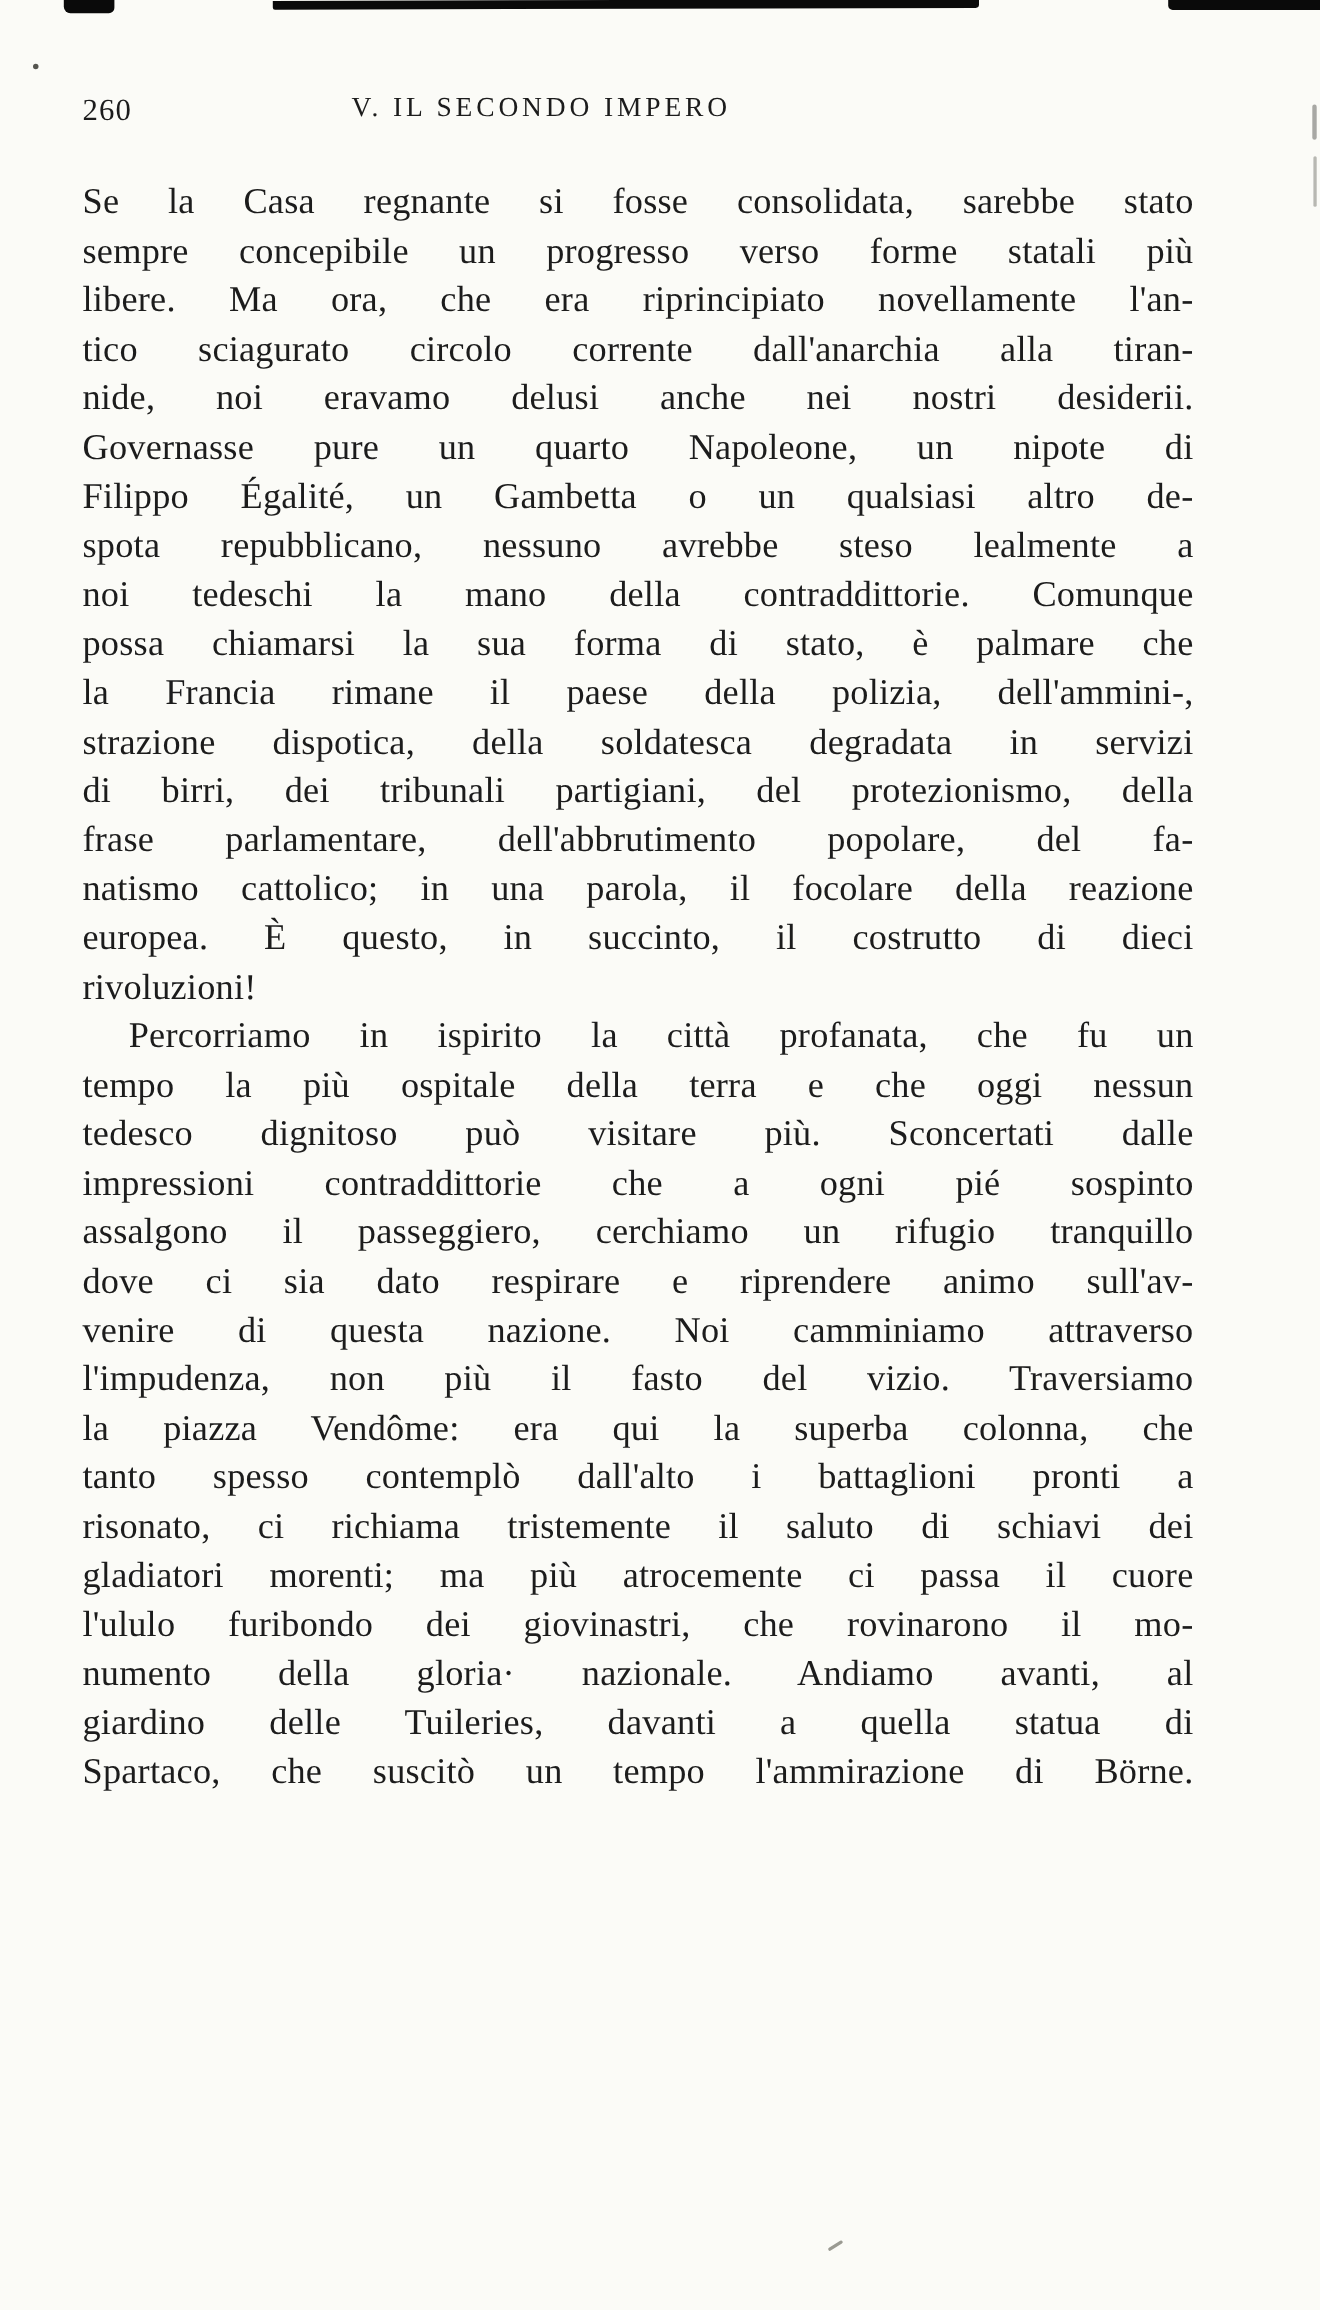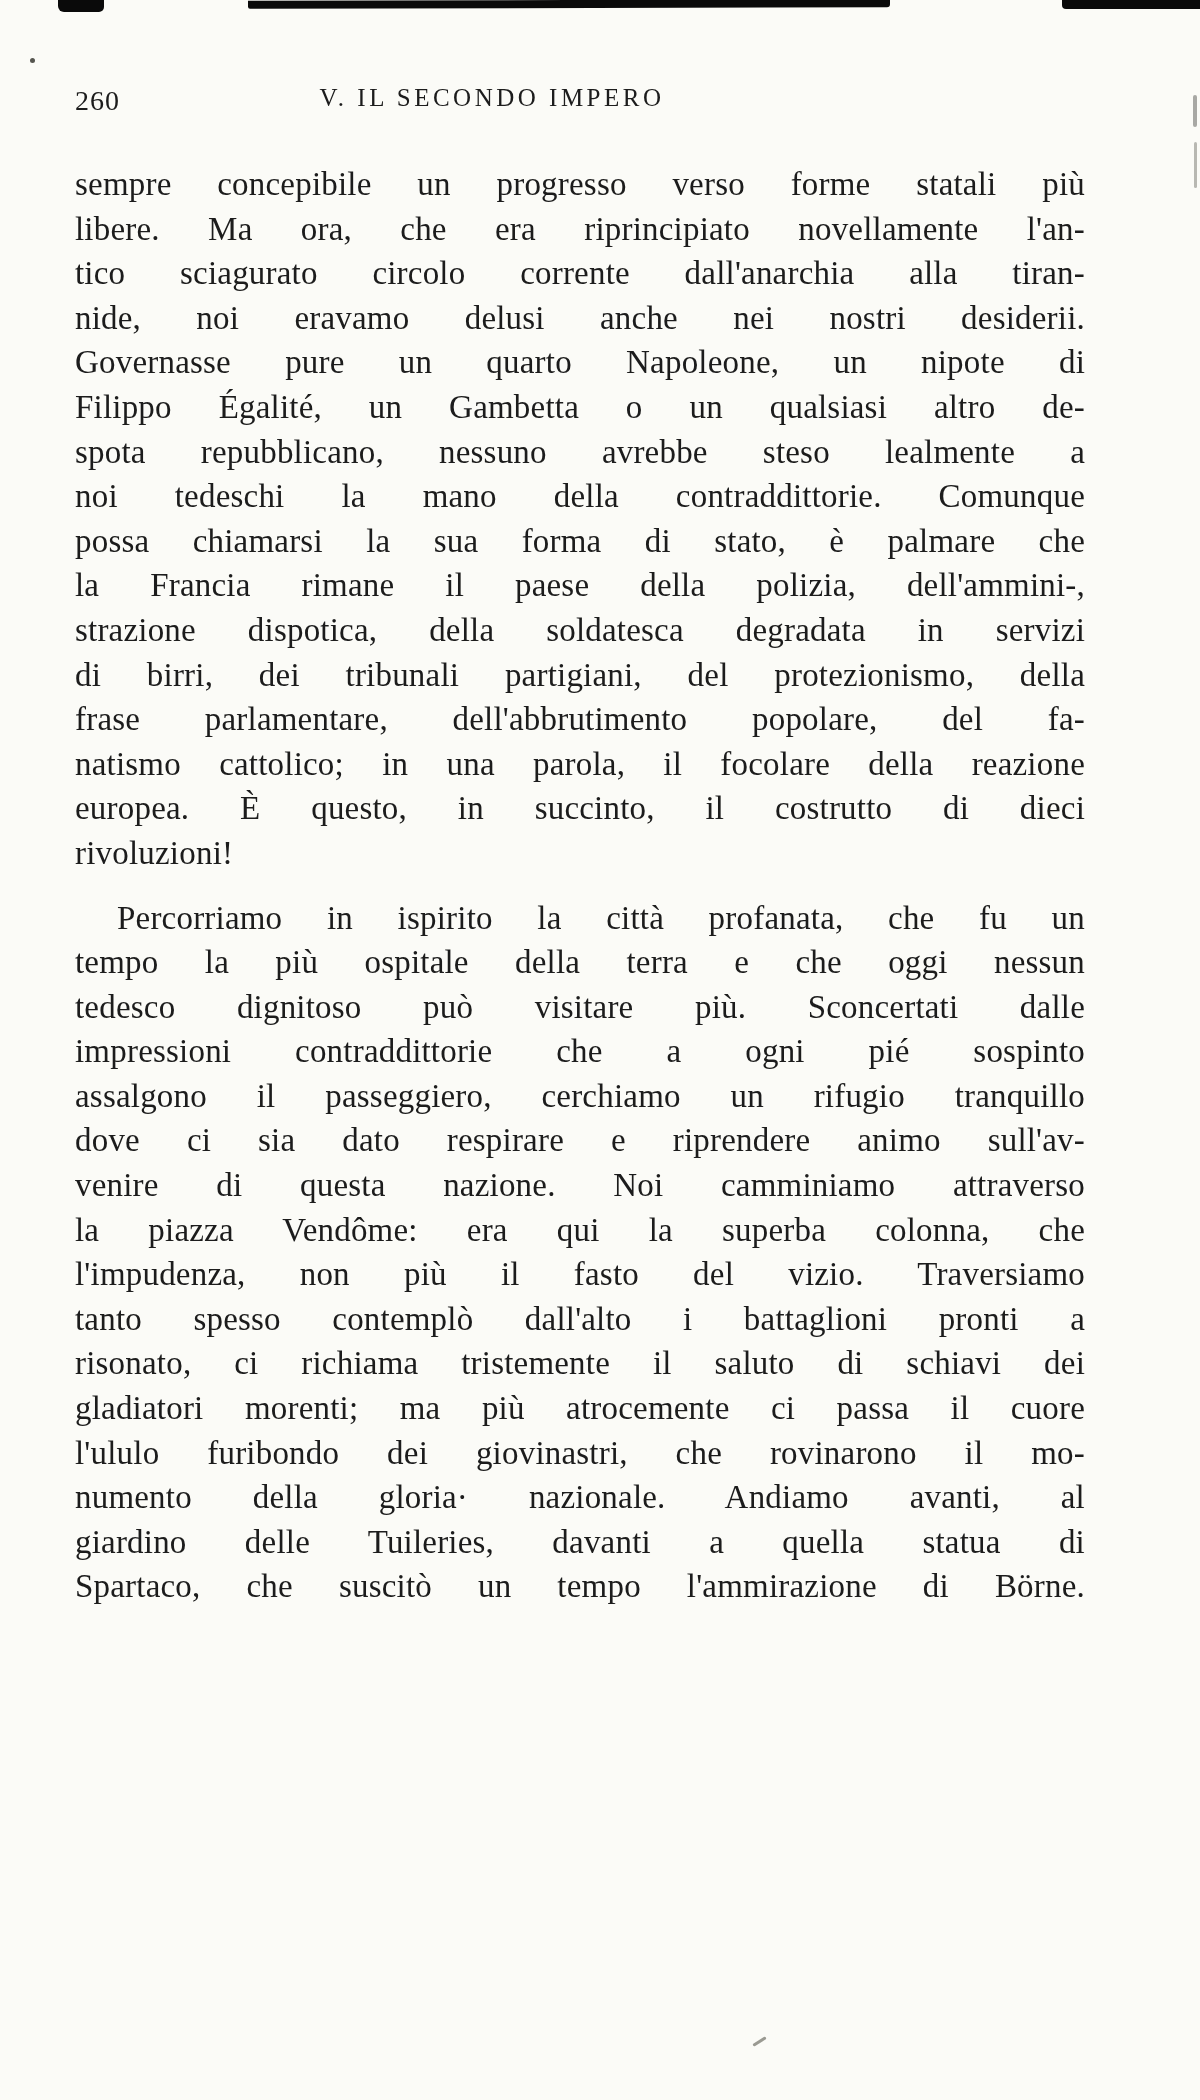--- a/index.html
+++ b/index.html
@@ -52,21 +52,21 @@
     line-height: 44.6px;
     letter-spacing: 0.2px;
   }
   .paragraph { margin: 0; }
   .line {
     text-align: justify;
     text-align-last: justify;
     white-space: normal;
   }
   .line.line-last { text-align-last: left; }
-  .line.indented { padding-left: 42px; margin-top: 20px; }
+  .line.indented { padding-left: 42px; }
   .italic { font-style: italic; }
   
   .artifact { position: absolute; background: #0a0a0a; }
   .artifact-top-line {
     left: 248px; top: 0; width: 642px; height: 8px;
     border-radius: 0 0 3px 2px;
     transform: rotate(-0.15deg);
   }
   .artifact-top-left {
     left: 58px; top: 0; width: 46px; height: 12px;
@@ -107,20 +107,21 @@
   <div class="artifact artifact-speck-left"></div>
   <div class="artifact artifact-bottom-mark"></div>
 
   <div class="header-row">
     <span class="page-number">260</span>
     <div class="running-header">V. IL SECONDO IMPERO</div>
   </div>
 
   <div class="text-block">
       <div class="paragraph">
+        <div class="line"><span>Se la Casa regnante si fosse consolidata, sarebbe stato</span></div>
         <div class="line"><span>sempre concepibile un progresso verso forme statali più</span></div>
         <div class="line"><span>libere. Ma ora, che era riprincipiato novellamente l'an-</span></div>
         <div class="line"><span>tico sciagurato circolo corrente dall'anarchia alla tiran-</span></div>
         <div class="line"><span>nide, noi eravamo delusi anche nei nostri desiderii.</span></div>
         <div class="line"><span>Governasse pure un quarto Napoleone, un nipote di</span></div>
         <div class="line"><span>Filippo Égalité, un Gambetta o un qualsiasi altro de-</span></div>
         <div class="line"><span>spota repubblicano, nessuno avrebbe steso lealmente a</span></div>
         <div class="line"><span>noi tedeschi la mano della contraddittorie. Comunque</span></div>
         <div class="line"><span>possa chiamarsi la sua forma di stato, è palmare che</span></div>
         <div class="line"><span>la Francia rimane il paese della polizia, dell'ammini-,</span></div>
@@ -132,22 +133,22 @@
         <div class="line line-last"><span>rivoluzioni!</span></div>
       </div>
       <div class="paragraph">
         <div class="line indented"><span>Percorriamo in ispirito la città profanata, che fu un</span></div>
         <div class="line"><span>tempo la più ospitale della terra e che oggi nessun</span></div>
         <div class="line"><span>tedesco dignitoso può visitare più. Sconcertati dalle</span></div>
         <div class="line"><span>impressioni contraddittorie che a ogni pié sospinto</span></div>
         <div class="line"><span>assalgono il passeggiero, cerchiamo un rifugio tranquillo</span></div>
         <div class="line"><span>dove ci sia dato respirare e riprendere animo sull'av-</span></div>
         <div class="line"><span>venire di questa nazione. Noi camminiamo attraverso</span></div>
+        <div class="line"><span>l'impudenza, non più il fasto del vizio. Traversiamo</span></div>
         <div class="line"><span>la piazza Vendôme: era qui la superba colonna, che</span></div>
-        <div class="line"><span>l'impudenza, non più il fasto del vizio. Traversiamo</span></div>
         <div class="line"><span>tanto spesso contemplò dall'alto i battaglioni pronti a</span></div>
         <div class="line"><span>risonato, ci richiama tristemente il saluto di schiavi dei</span></div>
         <div class="line"><span>gladiatori morenti; ma più atrocemente ci passa il cuore</span></div>
         <div class="line"><span>l'ululo furibondo dei giovinastri, che rovinarono il mo-</span></div>
         <div class="line"><span>numento della gloria· nazionale. Andiamo avanti, al</span></div>
         <div class="line"><span>giardino delle Tuileries, davanti a quella statua di</span></div>
         <div class="line"><span>Spartaco, che suscitò un tempo l'ammirazione di Börne.</span></div>
       </div>
     </div>
 

